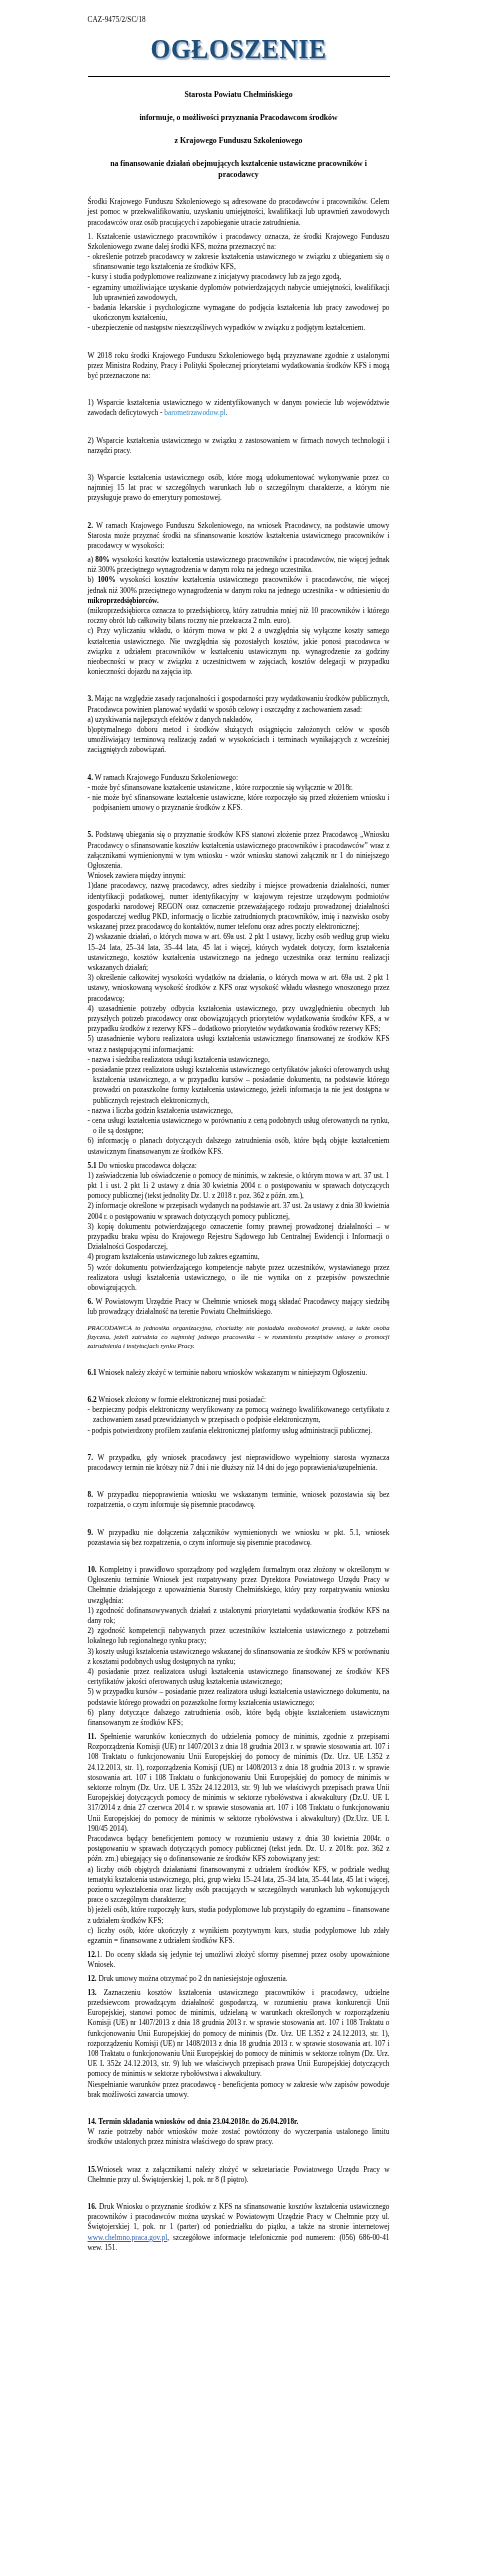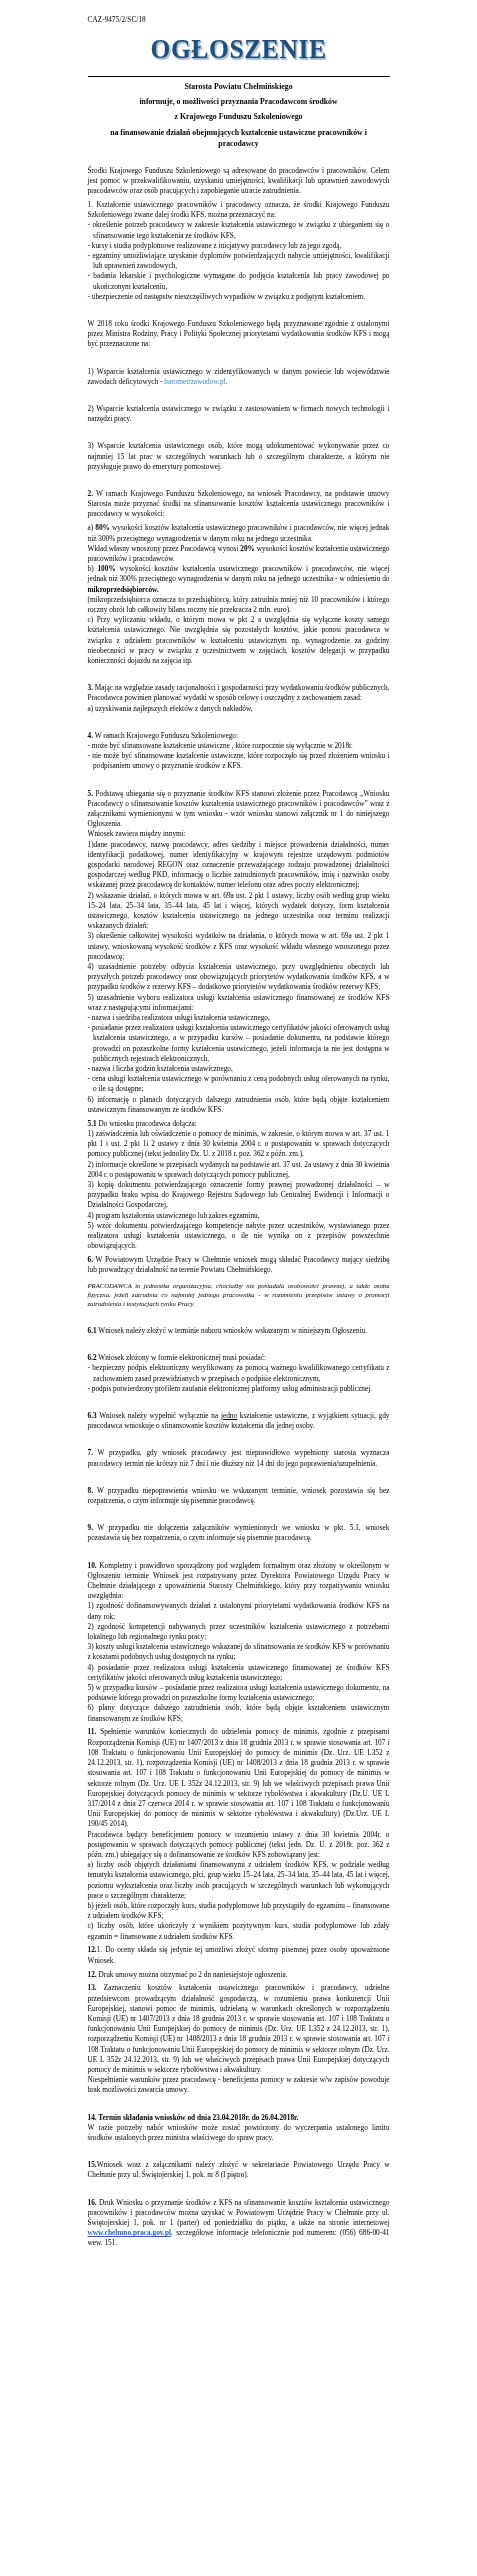--- a/index.html
+++ b/index.html
@@ -52,21 +52,21 @@
     border-top: 0.9px solid #000;
     margin: 0.6px 0 4.4px 0;
   }
   .subtitle {
     text-align: center;
     font-weight: bold;
     font-size: 7.8px;
     line-height: 1.42;
     margin: 0 0 0 0;
   }
-  .subtitle div { margin: 4px; }
+  .subtitle div { margin: 12px; }
 
   p.body {
     text-align: justify;
     font-size: 7.3px;
     line-height: 1.40;
     margin: 0 0 0 0;
     text-justify: inter-word;
     hyphens: none;
   }
   p.gap { margin-top: 17px; }
@@ -75,21 +75,21 @@
   .indent-hang {
     padding-left: 5.6px;
     text-indent: -5.6px;
   }
   b, strong { font-weight: bold; }
   u { text-decoration: underline; }
   a.link {
     color: #2E8BC8;
     text-decoration: none;
   }
-  a.link.ul { text-decoration: underline; color:#2b5fb8;font-weight:bold; }
+  a.link.ul { text-decoration: underline; color:#2b5fb8; }
   .italic-block {
     font-style: italic;
     font-size: 6.7px;
     line-height: 1.33;
     text-align: justify;
   }
 </style>
 </head>
 <body>
 
@@ -123,30 +123,30 @@
   <p class="body gap"><span>1) Wsparcie kształcenia ustawicznego w zidentyfikowanych w danym powiecie lub województwie zawodach deficytowych - </span><a class="link" href="#">barometrzawodow.pl</a><span>.</span></p>
 
   <p class="body gap">2) Wsparcie kształcenia ustawicznego w związku z zastosowaniem w firmach nowych technologii i narzędzi pracy.</p>
 
   <p class="body gap">3) Wsparcie kształcenia ustawicznego osób, które mogą udokumentować wykonywanie przez co najmniej 15 lat prac w szczególnych warunkach lub o szczególnym charakterze, a którym nie przysługuje prawo do emerytury pomostowej.</p>
 
   <p class="body gap"><b>2.</b><span> W ramach Krajowego Funduszu Szkoleniowego, na wniosek Pracodawcy, na podstawie umowy Starosta może przyznać  środki na sfinansowanie kosztów kształcenia ustawicznego pracowników i pracodawcy w  wysokości:</span></p>
 
   <p class="body gap-sm"><span>a) </span><b>80%</b><span> wysokości kosztów kształcenia ustawicznego pracowników i pracodawców, nie więcej jednak niż 300% przeciętnego wynagrodzenia w danym roku na jednego uczestnika.</span></p>
 
-  <p class="body"><span>Wkład własny wnoszony przez Pracodawcę wynosi </span><b>20%</b><span> wysokości kosztów kształcenia ustawicznego pracowników i pracodawców.</span></p>
 
   <p class="body"><span>b) </span><b>100%</b><span> wysokości kosztów kształcenia ustawicznego pracowników i pracodawców,  nie więcej jednak niż 300% przeciętnego wynagrodzenia w danym roku na jednego uczestnika - w odniesieniu do </span><b>mikroprzedsiębiorców.</b></p>
 
   <p class="body">(mikroprzedsiębiorca oznacza to przedsiębiorcę, który zatrudnia mniej niż 10 pracowników i którego roczny obrót lub całkowity bilans roczny nie przekracza 2 mln. euro).</p>
 
   <p class="body">c) Przy wyliczaniu wkładu, o którym mowa w pkt 2 a uwzględnia się wyłączne koszty samego kształcenia ustawicznego. Nie uwzględnia się pozostałych kosztów, jakie ponosi pracodawca w związku z udziałem pracowników w kształceniu ustawicznym np. wynagrodzenie za godziny nieobecności w pracy w związku z uczestnictwem w zajęciach, kosztów delegacji w przypadku konieczności dojazdu na zajęcia itp.</p>
 
   <p class="body gap"><b>3.</b><span> Mając na względzie zasady racjonalności i gospodarności przy wydatkowaniu środków publicznych, Pracodawca powinien planować wydatki w sposób celowy i oszczędny z zachowaniem zasad:</span></p>
   <p class="body">a) uzyskiwania najlepszych efektów z danych nakładów,</p>
+  <p class="body">b)optymalnego doboru metod i środków służących osiągnięciu założonych celów w sposób umożliwiający terminową realizację zadań w wysokościach i terminach wynikających z wcześniej zaciągniętych zobowiązań.</p>
 
   <p class="body gap"><b>4.</b><span> W ramach Krajowego Funduszu Szkoleniowego:</span></p>
   <p class="body indent-hang">- może być sfinansowane kształcenie ustawiczne , które rozpocznie się wyłącznie w 2018r.</p>
   <p class="body indent-hang">- nie może być sfinansowane kształcenie ustawiczne, które rozpoczęło się  przed złożeniem wniosku i podpisaniem umowy o przyznanie środków z KFS.</p>
 
   <p class="body gap"><b>5.</b><span> Podstawę ubiegania się o przyznanie środków KFS stanowi złożenie przez Pracodawcę „Wniosku Pracodawcy o sfinansowanie kosztów kształcenia ustawicznego pracowników i pracodawców” wraz z załącznikami wymienionymi w tym wniosku - wzór wniosku stanowi załącznik nr 1 do niniejszego Ogłoszenia.</span></p>
   <p class="body">Wniosek zawiera między innymi:</p>
   <p class="body">1)dane pracodawcy, nazwę pracodawcy, adres siedziby i miejsce prowadzenia działalności, numer identyfikacji podatkowej, numer identyfikacyjny w krajowym rejestrze urzędowym podmiotów gospodarki narodowej REGON oraz oznaczenie przeważającego rodzaju prowadzonej działalności gospodarczej według PKD, informację o liczbie zatrudnionych pracowników, imię i nazwisko osoby wskazanej przez pracodawcę do kontaktów, numer telefonu oraz adres poczty elektronicznej;</p>
   <p class="body">2) wskazanie działań, o których mowa w art. 69a ust. 2 pkt 1 ustawy, liczby osób według grup wieku 15–24 lata, 25–34 lata, 35–44 lata, 45 lat i więcej, których wydatek dotyczy, form kształcenia ustawicznego, kosztów kształcenia ustawicznego na jednego uczestnika oraz terminu realizacji wskazanych działań;</p>
   <p class="body">3) określenie całkowitej wysokości wydatków na działania, o których mowa w art. 69a ust. 2 pkt 1 ustawy, wnioskowaną wysokość środków z KFS oraz wysokość wkładu własnego wnoszonego przez pracodawcę;</p>
@@ -167,21 +167,20 @@
 
   <p class="body gap-sm"><b>6.</b><span> W Powiatowym Urzędzie Pracy w Chełmnie wniosek mogą składać Pracodawcy  mający siedzibę lub prowadzący działalność na terenie Powiatu Chełmińskiego.</span></p>
   <p class="italic-block">PRACODAWCA to jednostka organizacyjna, chociażby nie posiadała osobowości prawnej, a także osoba fizyczna, jeżeli zatrudnia co najmniej jednego pracownika - w rozumieniu przepisów ustawy o promocji zatrudnienia i instytucjach rynku Pracy.</p>
 
   <p class="body gap"><b>6.1</b><span> Wniosek należy złożyć  w terminie naboru wniosków wskazanym w niniejszym Ogłoszeniu.</span></p>
 
   <p class="body gap"><b>6.2</b><span> Wniosek złożony w formie elektronicznej musi posiadać:</span></p>
   <p class="body indent-hang">- bezpieczny podpis elektroniczny weryfikowany za pomocą ważnego kwalifikowanego certyfikatu z zachowaniem zasad przewidzianych w przepisach o podpisie elektronicznym,</p>
   <p class="body indent-hang">- podpis potwierdzony profilem zaufania elektronicznej platformy usług administracji publicznej.</p>
 
-  <p class="body gap"><b>6.3</b><span> Wniosek należy wypełnić wyłącznie na </span><u>jedno</u><span> kształcenie ustawiczne, z wyjątkiem sytuacji, gdy pracodawca wnioskuje o sfinansowanie kosztów kształcenia dla jednej osoby.</span></p>
 
   <p class="body gap"><b>7.</b><span> W przypadku, gdy wniosek pracodawcy jest nieprawidłowo wypełniony starosta wyznacza pracodawcy termin nie krótszy niż 7 dni i nie dłuższy niż 14 dni do jego poprawienia/uzupełnienia.</span></p>
 
   <p class="body gap"><b>8.</b><span> W przypadku niepoprawienia wniosku we wskazanym terminie, wniosek pozostawia się bez rozpatrzenia, o czym informuje się pisemnie pracodawcę.</span></p>
 
   <p class="body gap"><b>9.</b><span>  W przypadku nie dołączenia załączników wymienionych we wniosku w pkt. 5.1, wniosek pozastawia się bez rozpatrzenia, o czym informuje się pisemnie pracodawcę.</span></p>
 
   <p class="body gap"><b>10.</b><span> Kompletny i prawidłowo sporządzony pod względem formalnym oraz złożony w określonym w Ogłoszeniu terminie Wniosek  jest rozpatrywany przez Dyrektora Powiatowego Urzędu Pracy w Chełmnie działającego z upoważnienia Starosty Chełmińskiego, który przy rozpatrywaniu wniosku uwzględnia:</span></p>
   <p class="body">1) zgodność dofinansowywanych działań z ustalonymi priorytetami wydatkowania środków KFS na dany rok;</p>
   <p class="body">2) zgodność kompetencji nabywanych przez uczestników kształcenia ustawicznego z potrzebami lokalnego lub regionalnego rynku pracy;</p>

